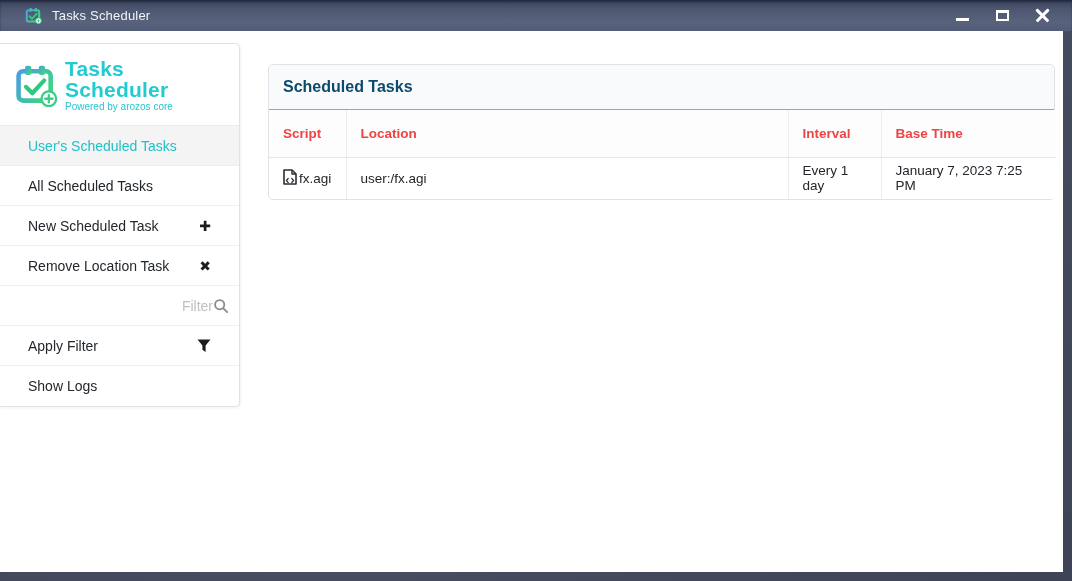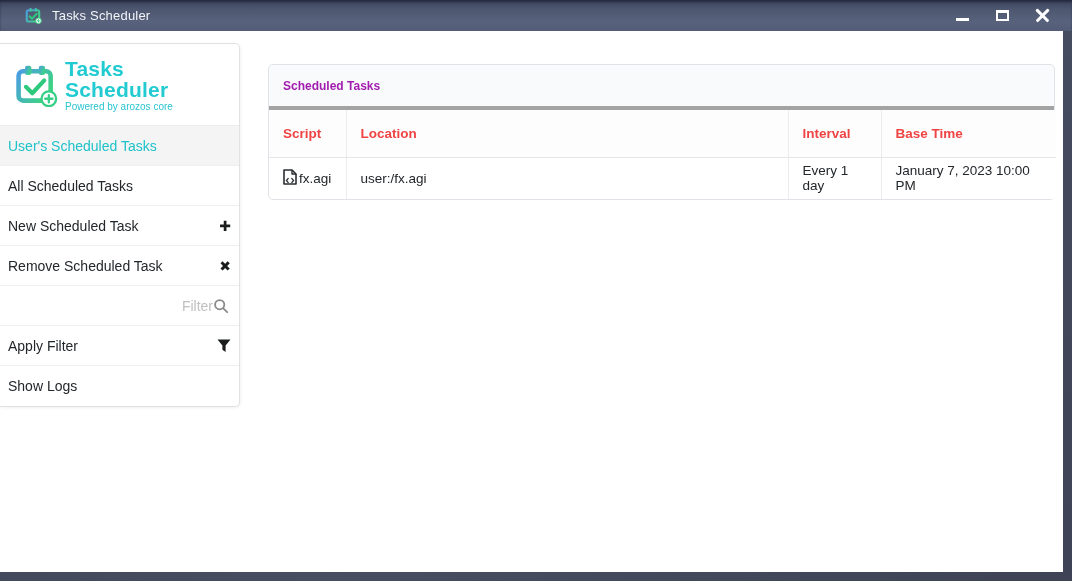--- a/index.html
+++ b/index.html
@@ -40,43 +40,43 @@
   }
   .logo-block {
     display:flex; align-items:center; padding:14px 12px 13px 14px;
     border-bottom:1px solid #ececec;
   }
   .logo-icon { width:44px; height:44px; flex:0 0 44px; }
   .logo-text { margin-left:7px; line-height:1; }
   .logo-title { font-size:21px; font-weight:bold; color:#22cbd1; letter-spacing:.2px; }
   .logo-subtitle { font-size:10px; color:#2bc4cf; margin-top:2px; }
   .menu-item {
-    height:40px; display:flex; align-items:center; padding:0 8px;
+    height:40px; display:flex; align-items:center; padding:0 28px;
     font-size:14px; color:#23272b; border-bottom:1px solid #efefef;
     cursor:pointer; background:#fff;
   }
   .menu-item:last-child { border-bottom:none; border-radius:0 0 5px 0; }
   .menu-item.active { background:#f4f4f4; color:#1fc2c8; }
   .mi-icon { margin-left:auto; font-weight:bold; font-size:14px; color:#1b1c1d; }
   .filter-row { padding-right:10px; }
   .filter-input {
     border:none; outline:none; flex:1; font-size:14px; color:#23272b;
     font-family:"Liberation Sans","DejaVu Sans",sans-serif; background:transparent;text-align:right;
   }
   .filter-input::placeholder { color:#c0c0c0; }
   .svg-right { margin-left:auto; display:flex; align-items:center; }
   
   .panel {
     position:absolute; left:268px; top:33px; width:787px;
     border:1px solid #dfe2e6; border-radius:5px; background:#fff;
   }
   .panel-header {
-    height:45px; background:#f9fafb; border-bottom:4px solid #a3a3a3;
+    height:45px; background:#f9fafb; border-bottom:1px solid #a3a3a3;
     border-radius:5px 5px 0 0; display:flex; align-items:center; padding:0 14px;
-    font-size:12px; font-weight:bold; color:#a21caf;
+    font-size:16px; font-weight:bold; color:#0c4a6e;
   }
   table.tasks { width:100%; border-collapse:collapse; table-layout:fixed; }
   table.tasks th {
     height:47px; text-align:left; padding:0 14px; font-size:13.5px; font-weight:bold;
     color:#ef4444; border-right:1px solid #eaecee; border-bottom:1px solid #e4e7ea;
     background:#fdfdfe;
   }
   table.tasks th:last-child, table.tasks td:last-child { border-right:none; }
   table.tasks td {
     height:42px; padding:0 14px; font-size:13.5px; color:#23272b;
@@ -152,21 +152,21 @@
       <span>User's Scheduled Tasks</span>
     </div>
     <div class="menu-item">
       <span>All Scheduled Tasks</span>
     </div>
     <div class="menu-item">
       <span>New Scheduled Task</span>
       <span class="mi-icon">✚</span>
     </div>
     <div class="menu-item">
-      <span>Remove Scheduled Task</span>
+      <span>Remove Location Task</span>
       <span class="mi-icon">✖</span>
     </div>
 
     <div class="menu-item filter-row">
       <input class="filter-input" placeholder="Filter" style="">
       <span class="svg-right">
         <svg width="16" height="16" viewBox="0 0 16 16">
           <circle cx="6.7" cy="6.7" r="4.6" fill="none" stroke="#8a8a8a" stroke-width="1.8"></circle>
           <line x1="10.3" y1="10.3" x2="14.2" y2="14.2" stroke="#8a8a8a" stroke-width="1.8" stroke-linecap="round"></line>
         </svg>
@@ -212,19 +212,19 @@
                   <path d="M1 1 h8 l4 4 v10 h-12 z" fill="none" stroke="#2b2f33" stroke-width="1.6" stroke-linejoin="round"></path>
                   <path d="M9 1 v4 h4" fill="none" stroke="#2b2f33" stroke-width="1.4" stroke-linejoin="round"></path>
                   <path d="M5.2 9.5 l-1.8 2 1.8 2 M8.8 9.5 l1.8 2 -1.8 2" fill="none" stroke="#2b2f33" stroke-width="1.2" stroke-linecap="round"></path>
                 </svg>
               </span>
               <span>fx.agi</span>
             </span>
           </td>
           <td>user:/fx.agi</td>
           <td>Every 1 day</td>
-          <td>January 7, 2023 10:00 PM</td>
+          <td>January 7, 2023 7:25 PM</td>
         </tr>
       </tbody>
     </table>
   </section>
 
 </div>
 
 </body></html>

